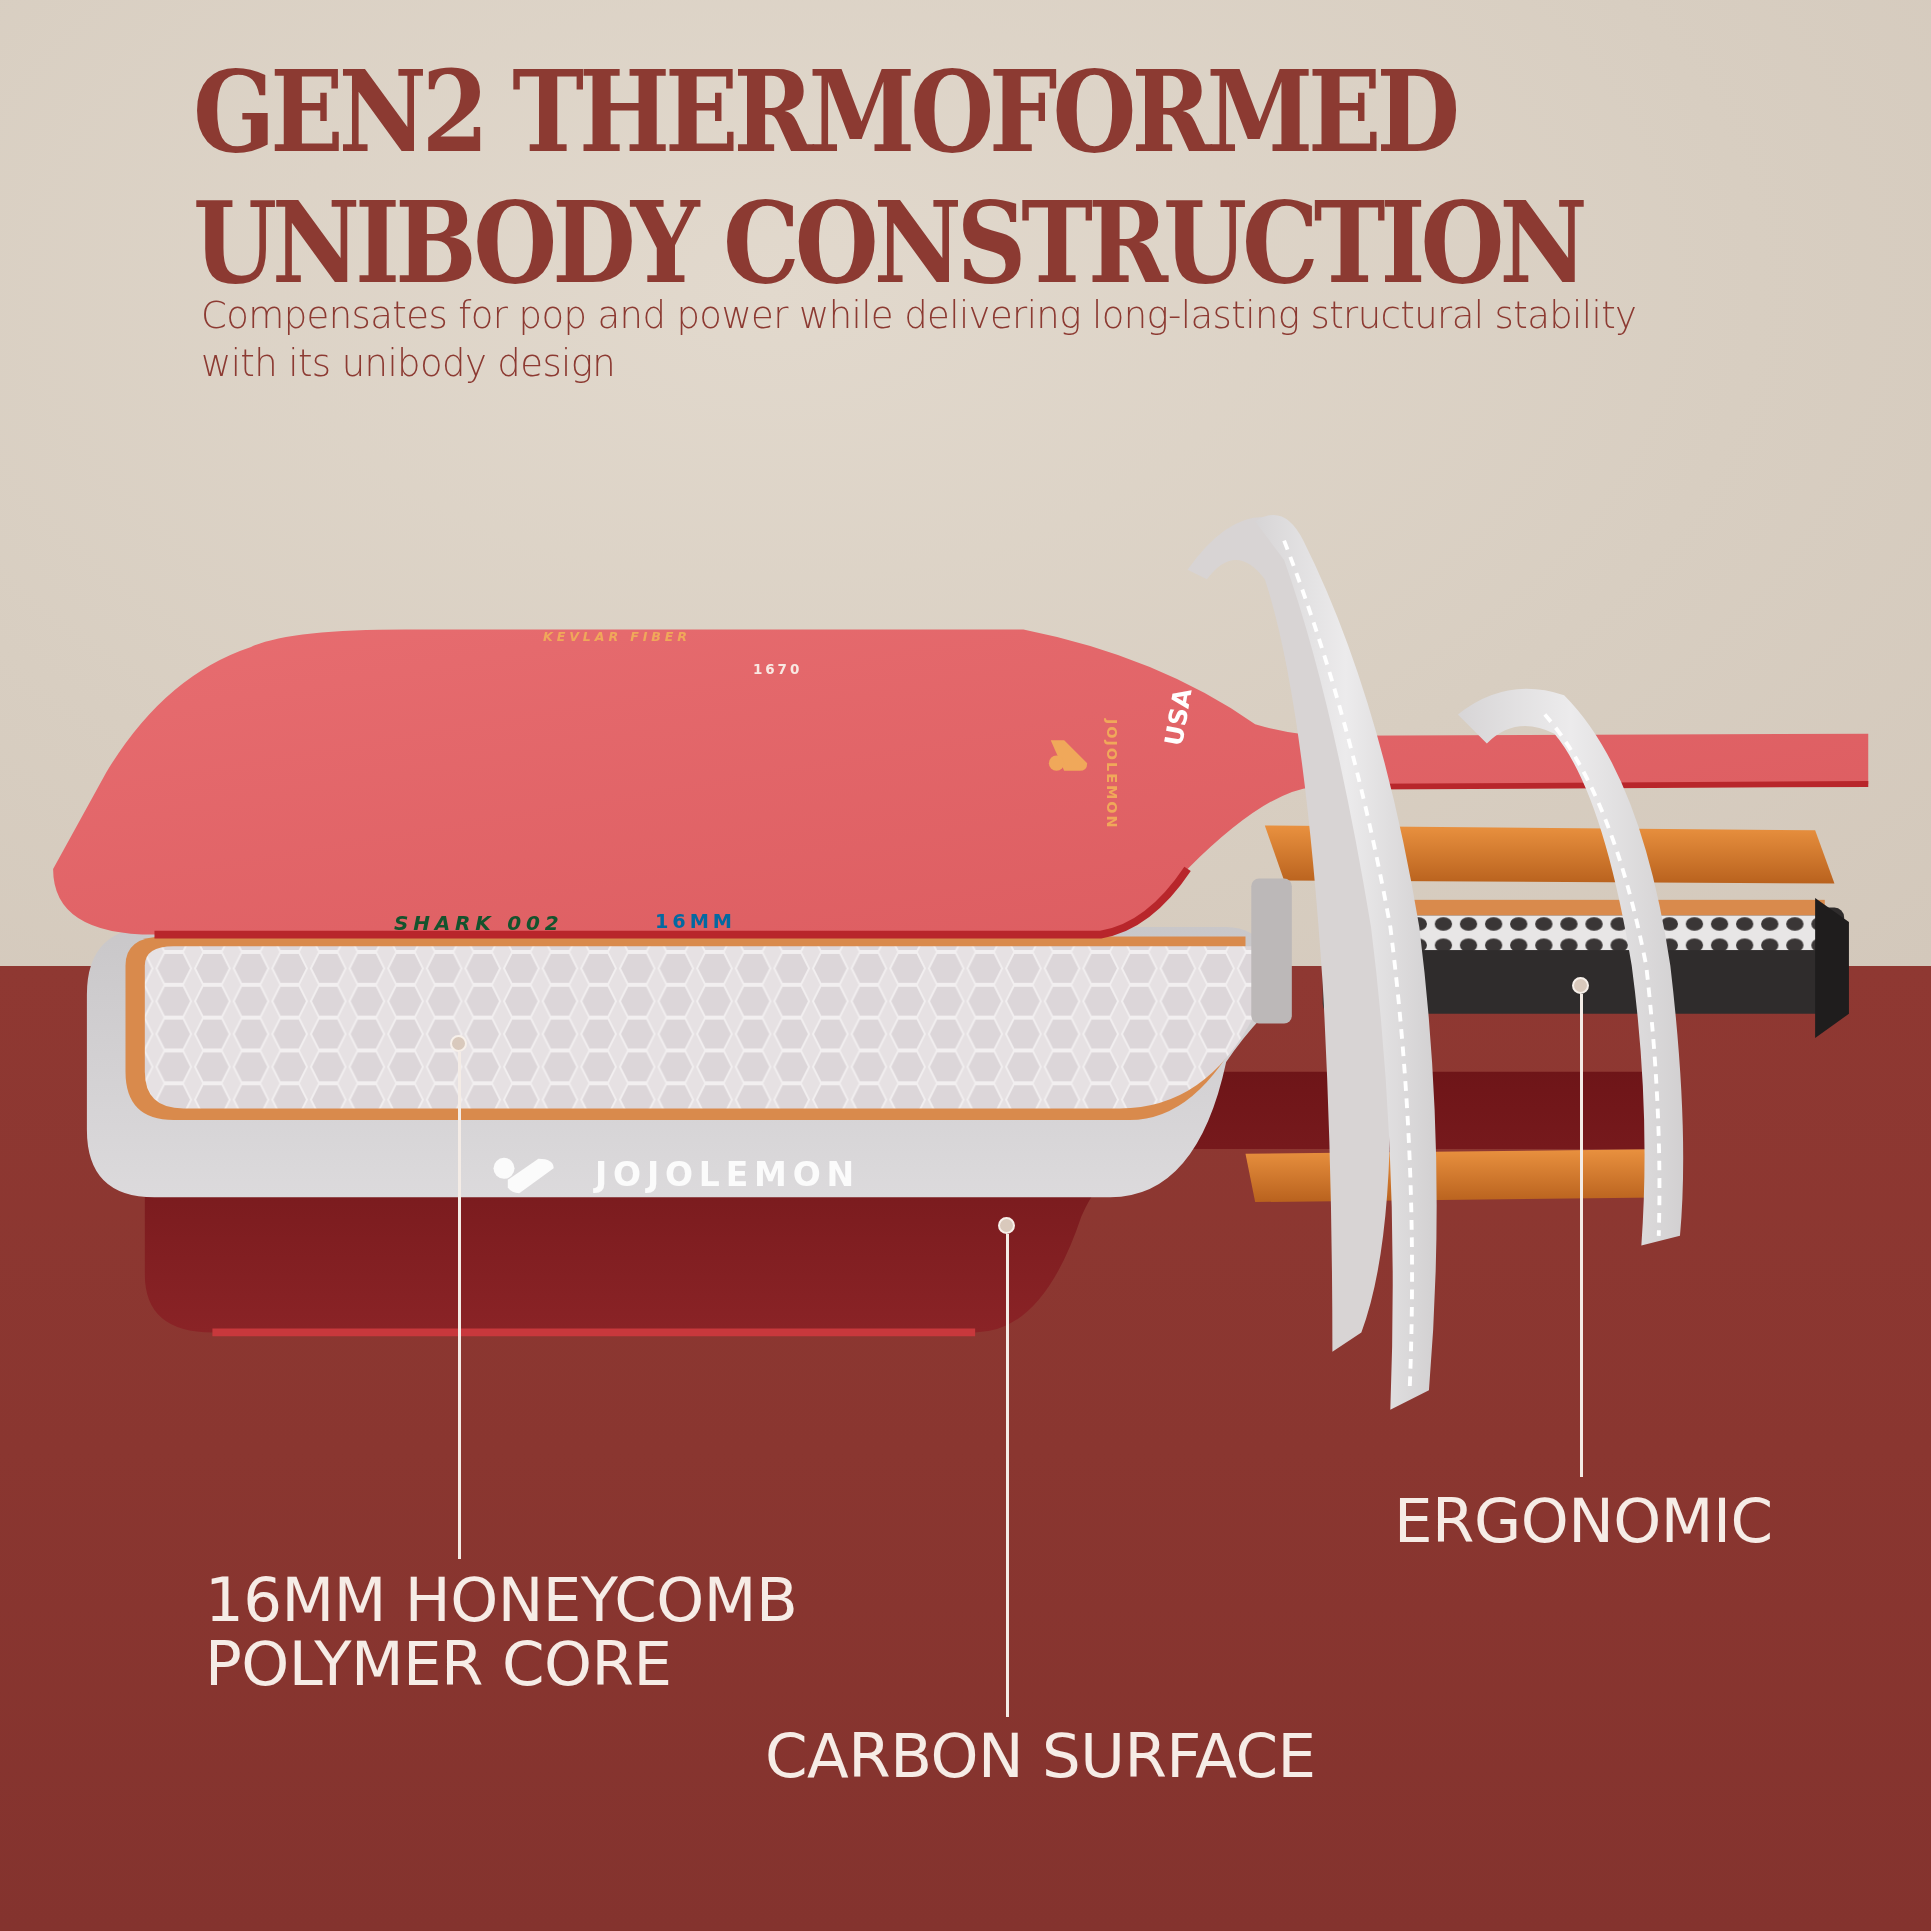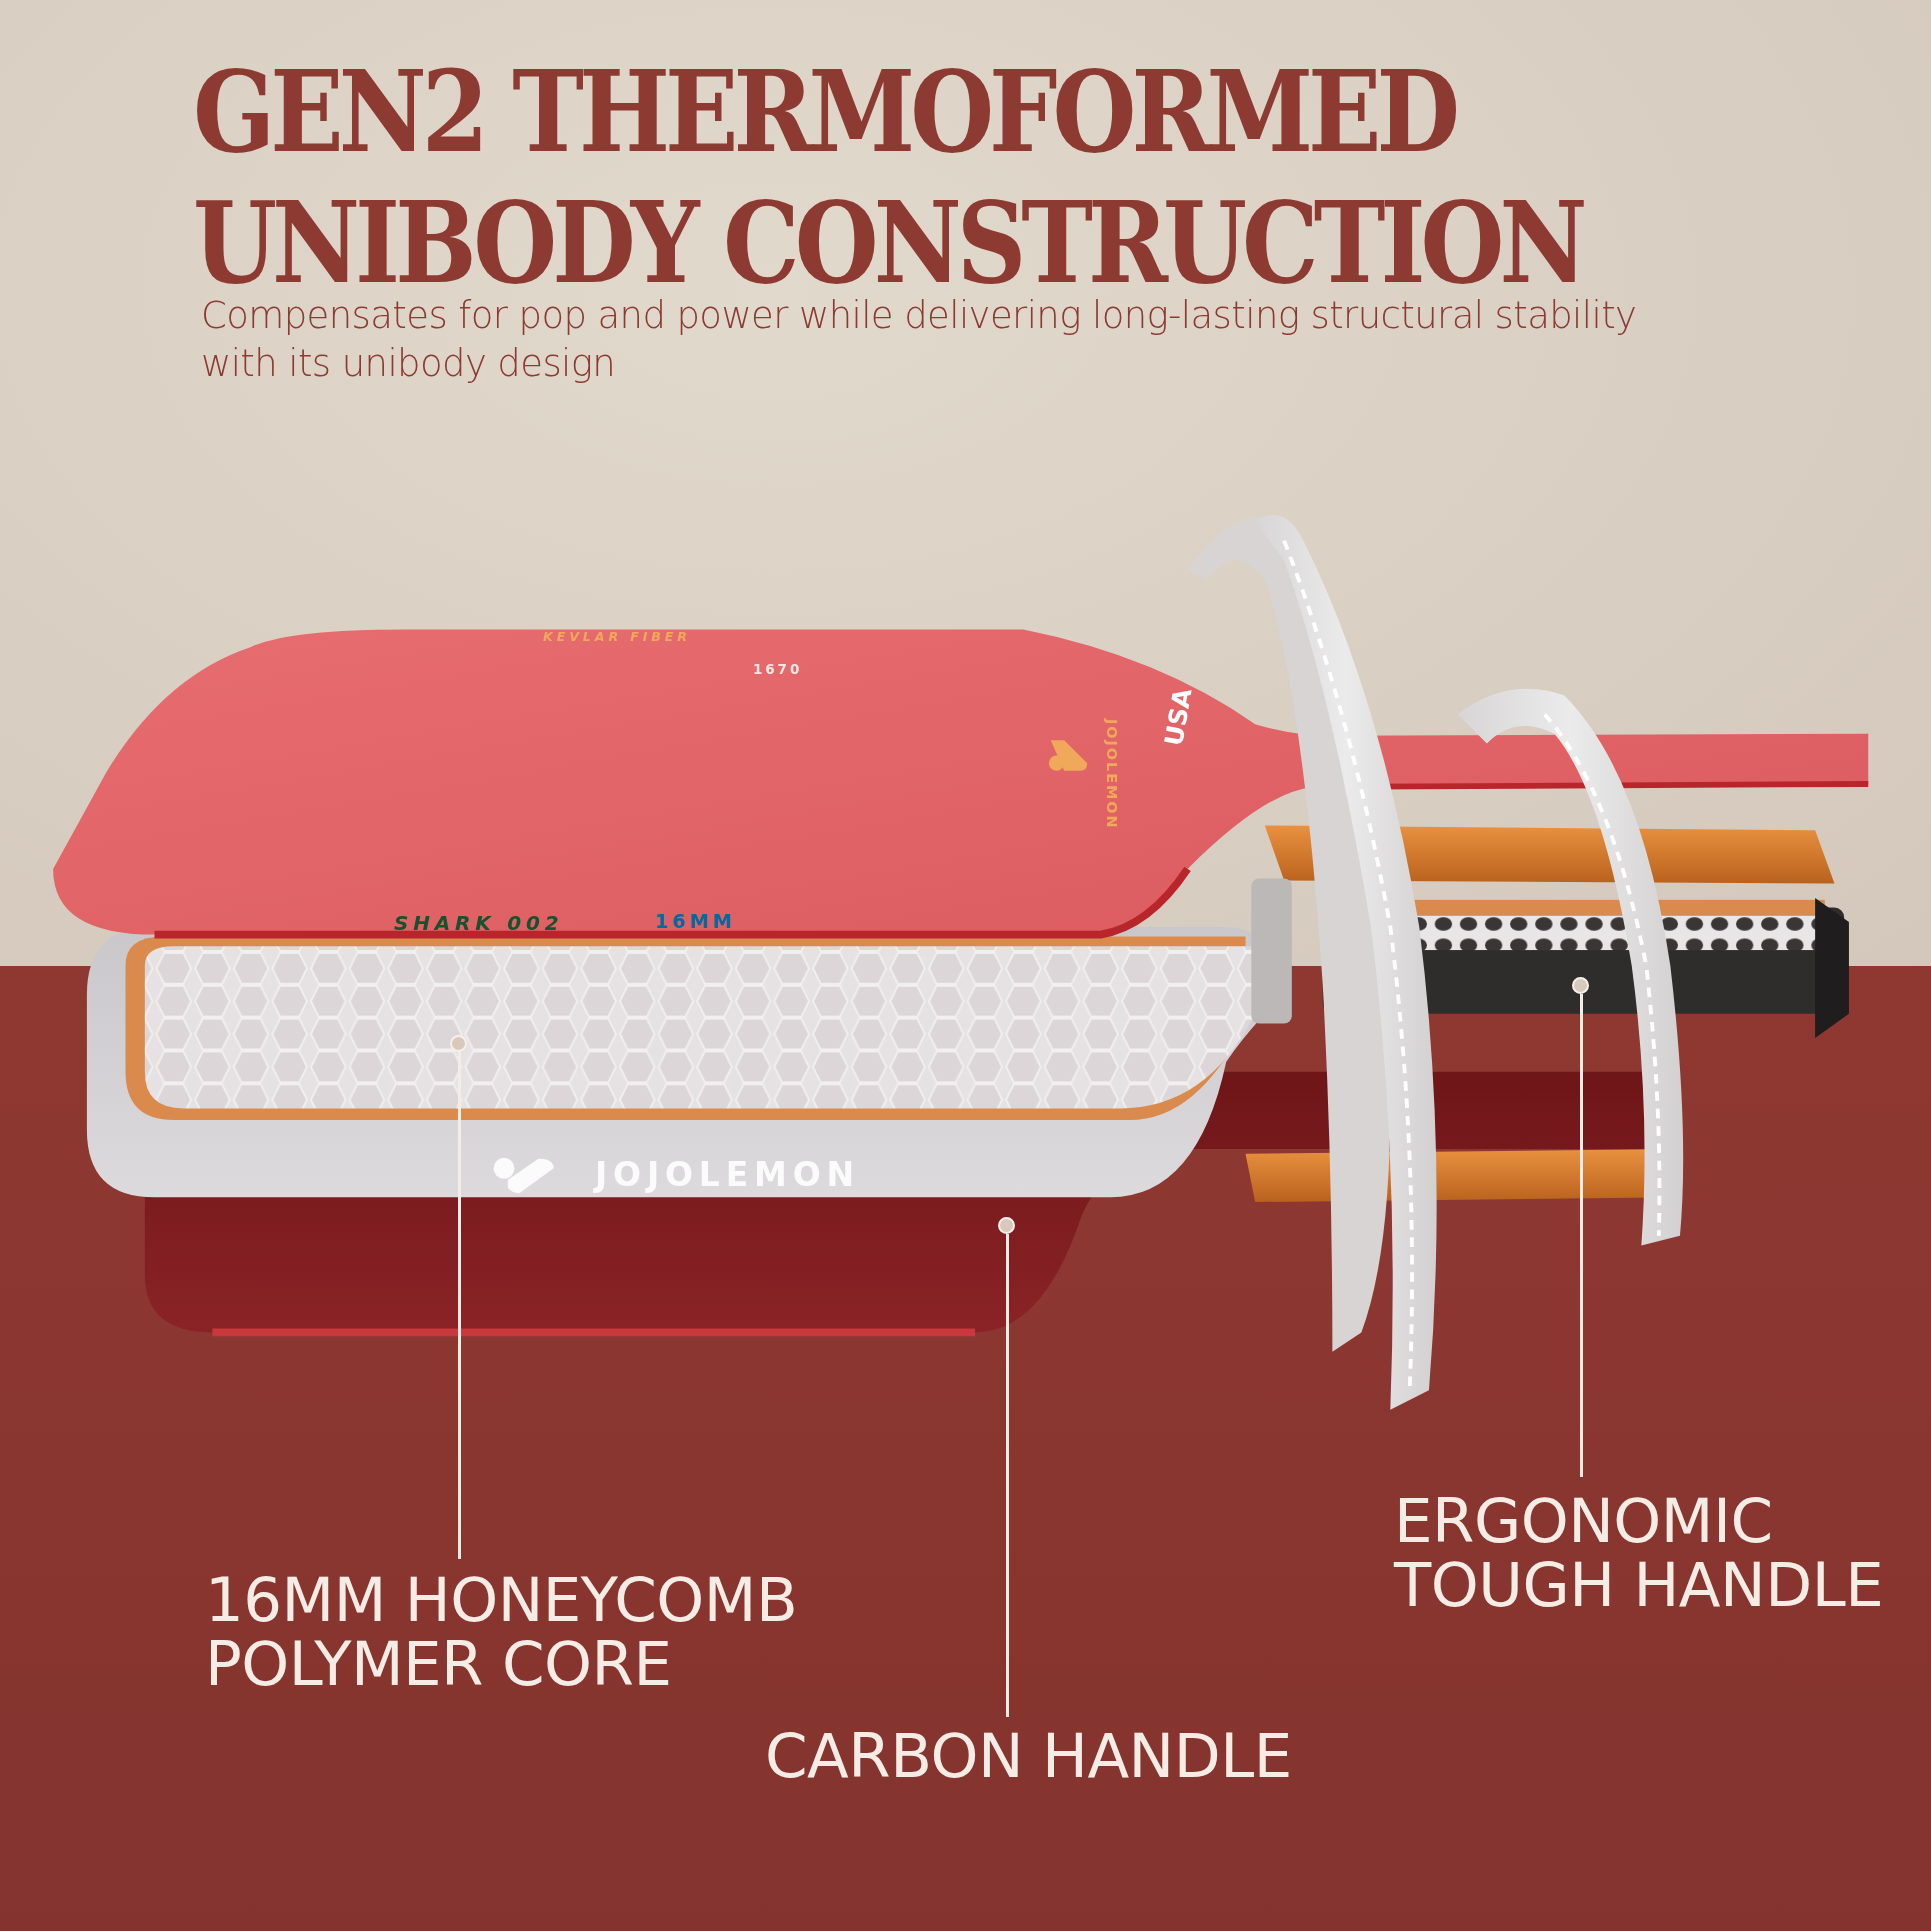--- a/index.html
+++ b/index.html
@@ -194,20 +194,19 @@
   <div class="line" style="left:1006px;top:1234px;height:483px"></div>
 
   <div class="dot" style="left:1572px;top:977px"></div>
   <div class="line" style="left:1580px;top:994px;height:483px"></div>
 
   <div class="callout-label label-core">
     <span>16MM HONEYCOMB</span>
     <span>POLYMER CORE</span>
   </div>
   <div class="callout-label label-surface">
-    <span>CARBON HANDLE</span>
+    <span>CARBON SURFACE</span>
   </div>
   <div class="callout-label label-handle">
     <span>ERGONOMIC</span>
-    <span>TOUGH HANDLE</span>
   </div>
 </div>
 
 
 </body></html>

